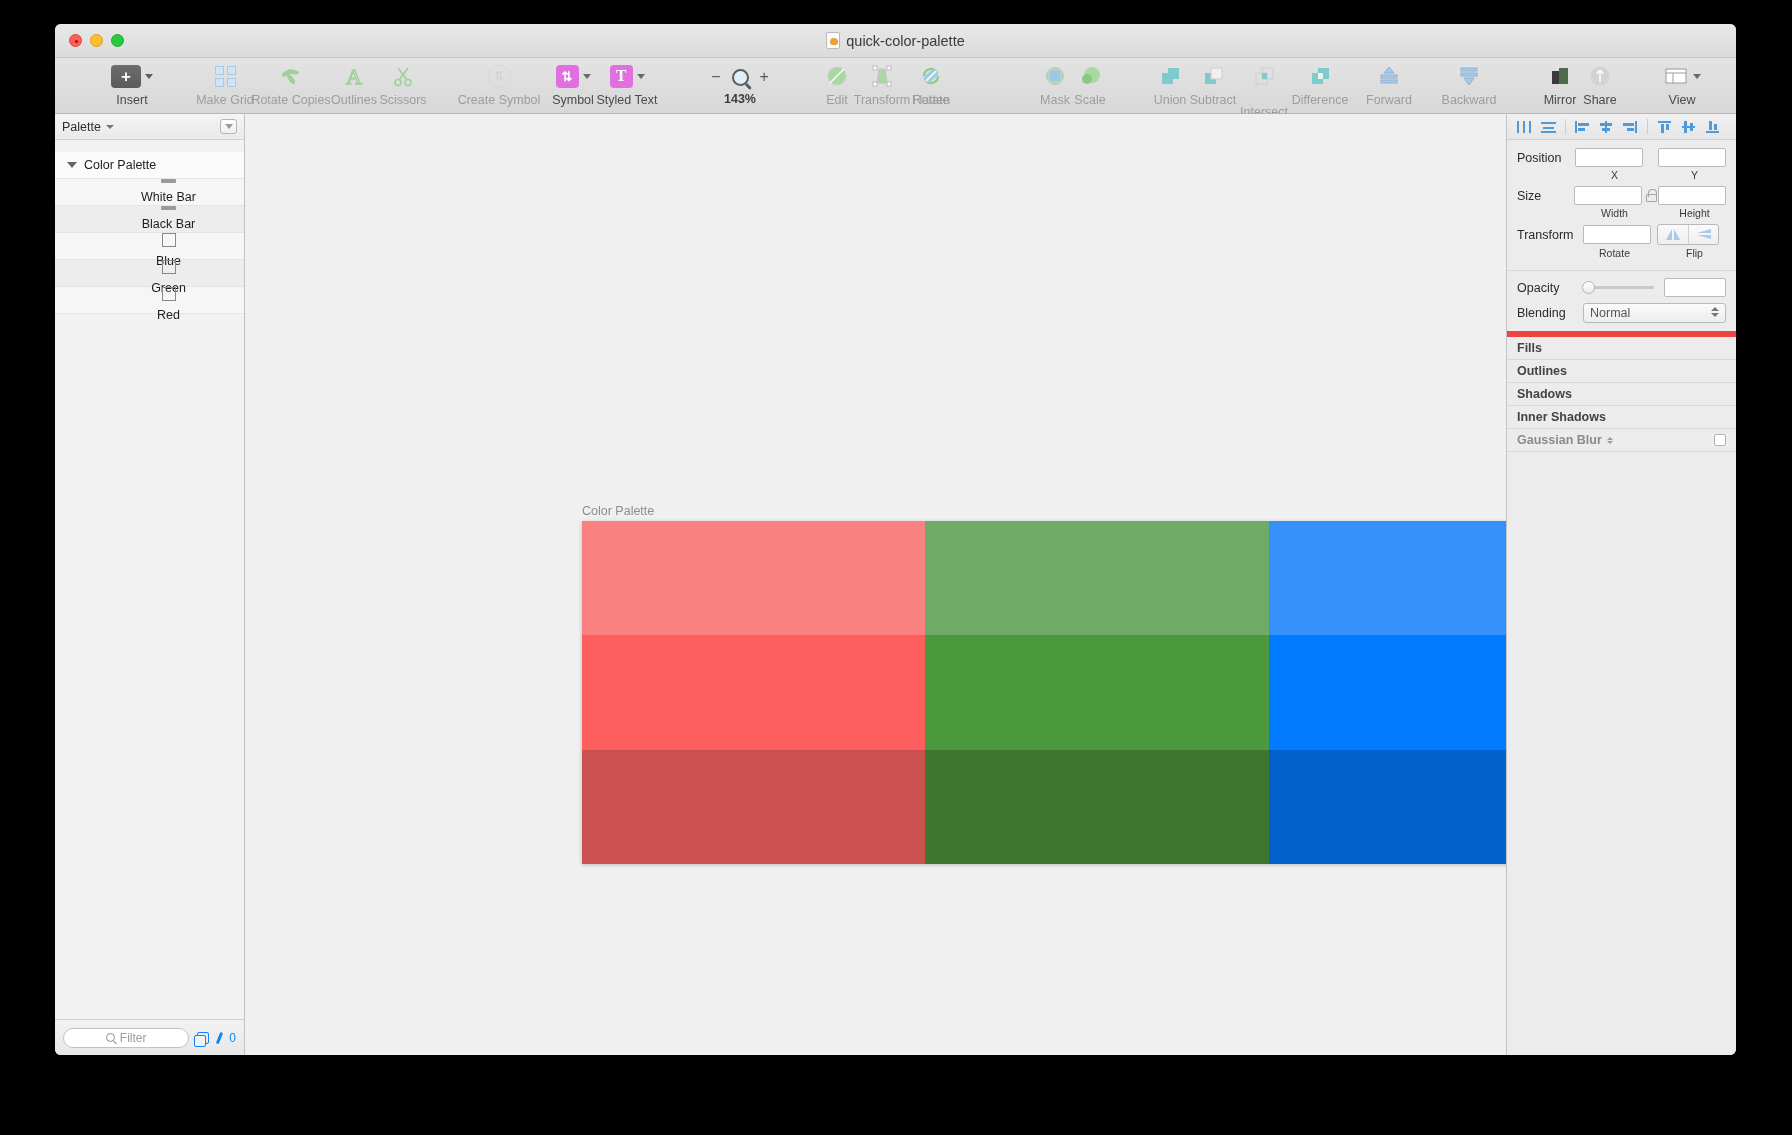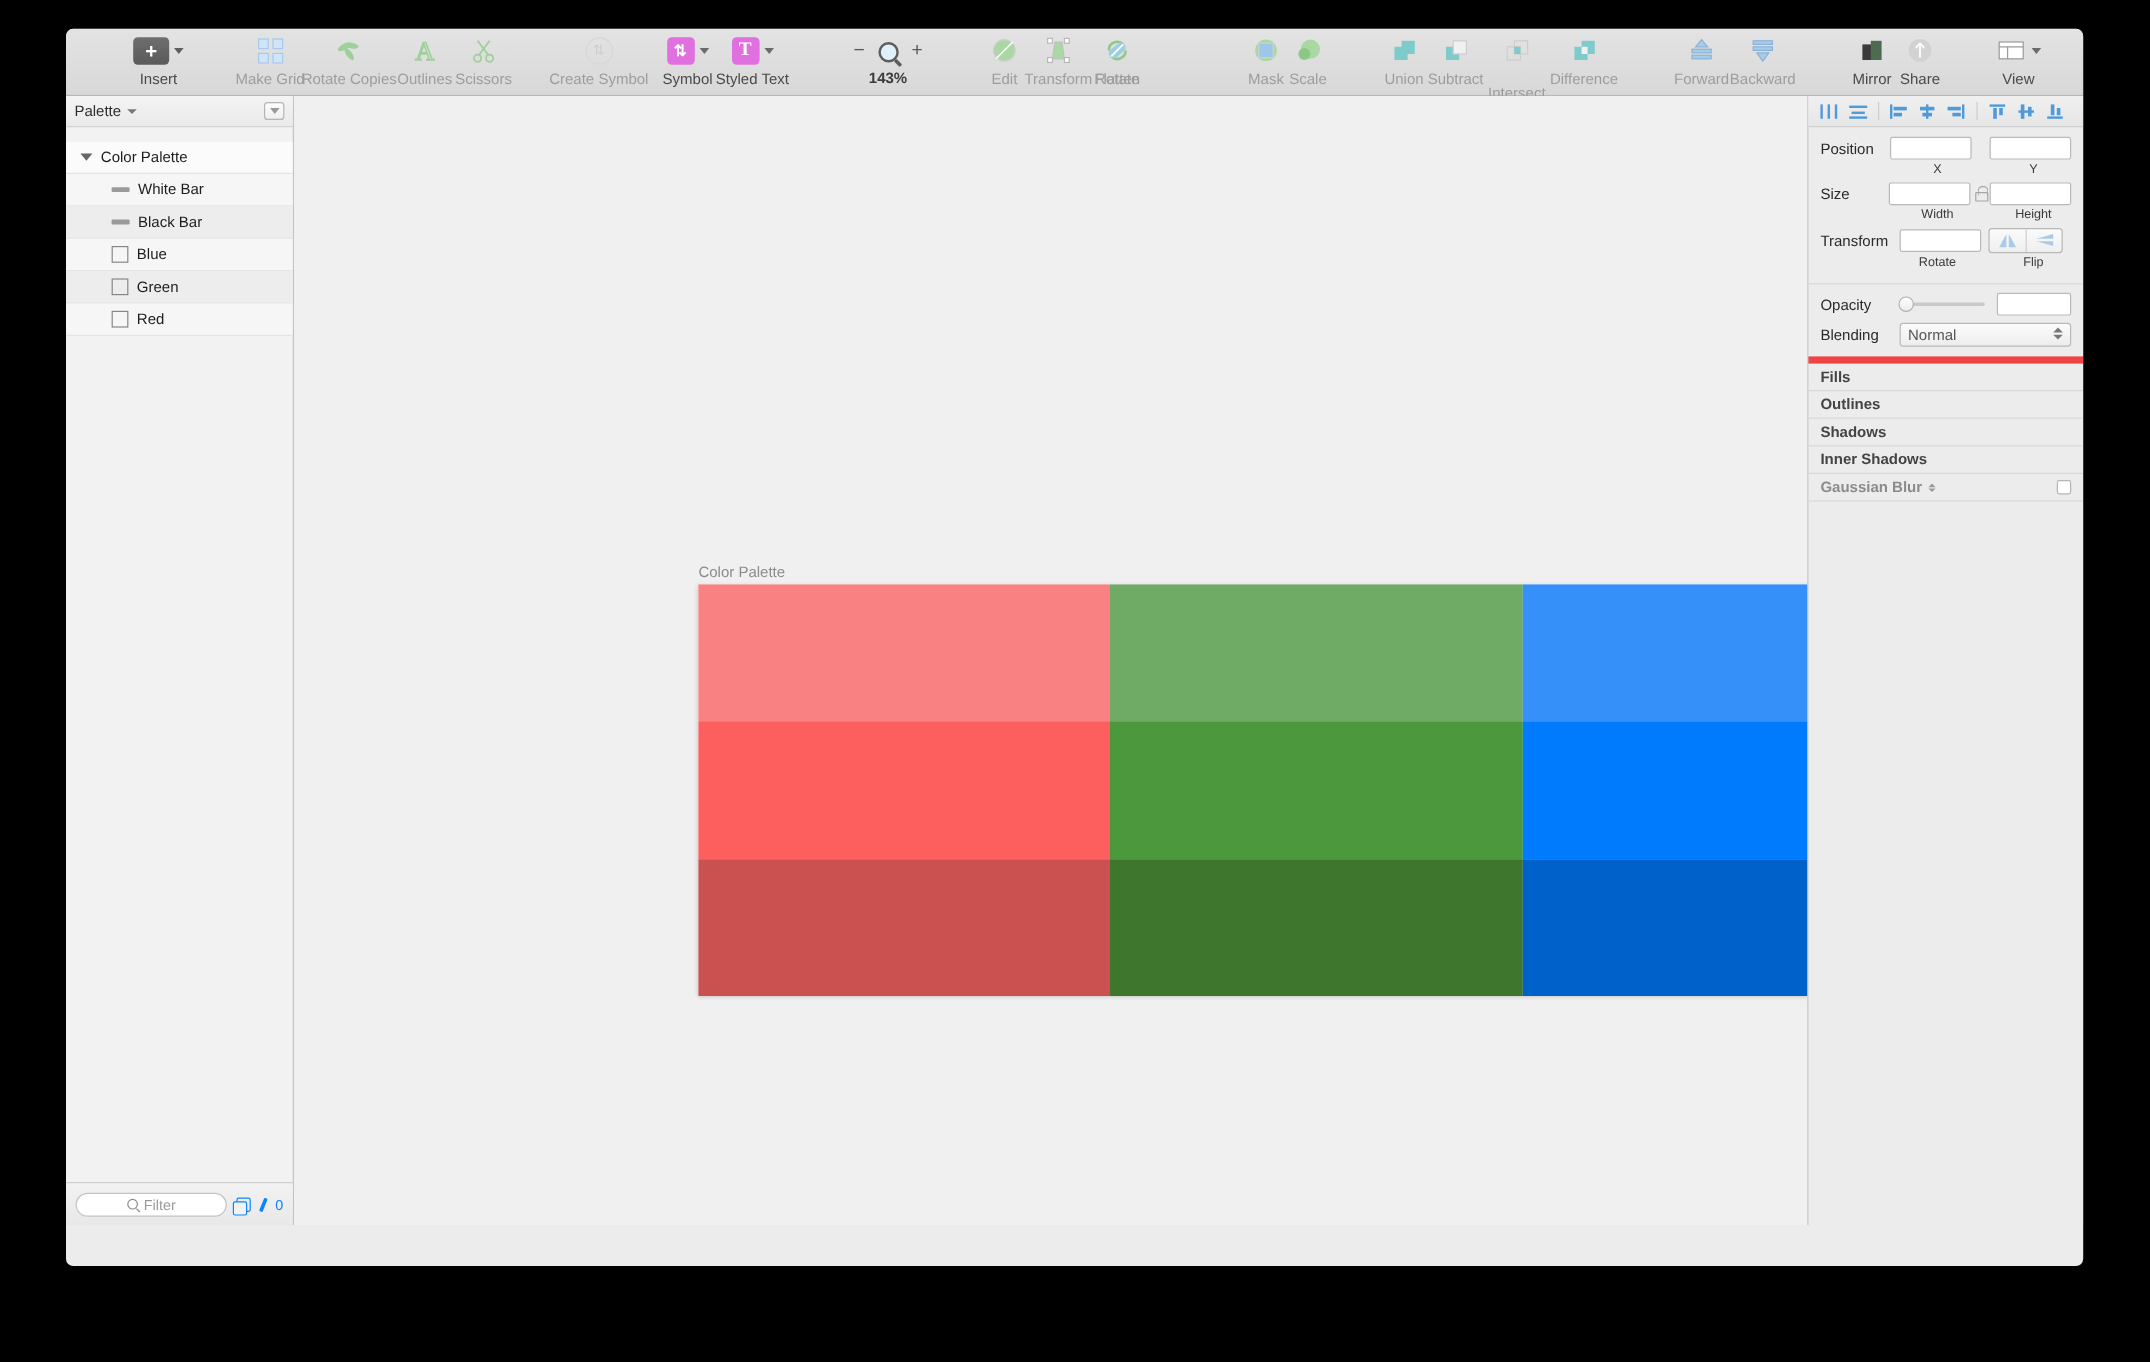--- a/index.html
+++ b/index.html
@@ -127,21 +127,21 @@
     height:27px; display:flex; align-items:center; gap:7px;
     padding-left:10px; font-size:12.5px; color:#1d1d1d;
     border-bottom:1px solid #e5e5e5;
   }
   .layer-row.lvl0 { background:#fbfbfb; }
   .layer-row.alt  { background:#ededed; }
   .layer-row.plain{ background:#f6f6f6; }
   .layer-row .lbl { white-space:nowrap; }
   .tri { width:0;height:0;border-left:5px solid transparent;border-right:5px solid transparent;
          border-top:6px solid #666; margin-left:2px; }
-  .indent { padding-left:38px; }
+  .indent { padding-left:38px;flex-direction:column; }
   .bar-glyph { width:15px; height:4px; background:#9a9a9a; border-radius:1px; flex:none;}
   .sq-glyph { width:14px; height:14px; border:1.4px solid #888; background:transparent; flex:none;}
 
   .sb-foot {
     height:36px; border-top:1px solid #cfcfcf;
     background: linear-gradient(to bottom,#f2f2f2,#e8e8e8);
     display:flex; align-items:center; padding:0 8px; gap:8px;
   }
   .filter-box {
     flex:1; height:20px; border-radius:10px; border:1px solid #c2c2c2; background:#fff;
@@ -230,20 +230,31 @@
   .mini-stepper i { width:0;height:0;border-left:3px solid transparent;border-right:3px solid transparent;}
   .mini-stepper i.up{border-bottom:3px solid #999;}
   .mini-stepper i.dn{border-top:3px solid #999;}
   .cbox { margin-left:auto; width:12px;height:12px;border:1px solid #b5b5b5;border-radius:2px;background:#fff; }
 </style>
 </head>
 <body>
 
 <div id="app">
 
+  <div class="titlebar">
+    <div class="traffic">
+      <span class="tl tl-red"></span>
+      <span class="tl tl-yellow"></span>
+      <span class="tl tl-green"></span>
+    </div>
+    <div class="title-center">
+      <span class="doc-icon"></span>
+      <span class="title-text">quick-color-palette</span>
+    </div>
+  </div>
 
   <div class="toolbar">
 
     <div class="tb-item" style="left:77px;">
       <div class="tb-gfx">
         <span class="insert-btn">+</span>
           <span class="caret"></span>
       </div>
       <span class="tb-label">Insert</span>
     </div>
@@ -424,21 +435,21 @@
       <div class="tb-gfx">
         <svg class="ic" viewBox="0 0 26 26">
             <rect x="5" y="10" width="11" height="11" fill="#7fcbcb"></rect>
         <rect x="11" y="5" width="11" height="11" fill="#7fcbcb"></rect>
         <rect x="11" y="10" width="5" height="6" fill="#f0f0f0"></rect>
           </svg>
       </div>
       <span class="tb-label">Difference</span>
     </div>
 
-    <div class="tb-item dim" style="left:1363px;">
+    <div class="tb-item dim" style="left:1334px;">
       <div class="tb-gfx">
         <svg class="ic" viewBox="0 0 26 26" fill="#a8cbe8" stroke="#8ab2d6">
           <polygon points="13,4 18,10 8,10"></polygon>
             <rect x="5" y="12" width="16" height="3"></rect>
             <rect x="5" y="17" width="16" height="3"></rect>
           </svg>
       </div>
       <span class="tb-label">Forward</span>
     </div>
 

